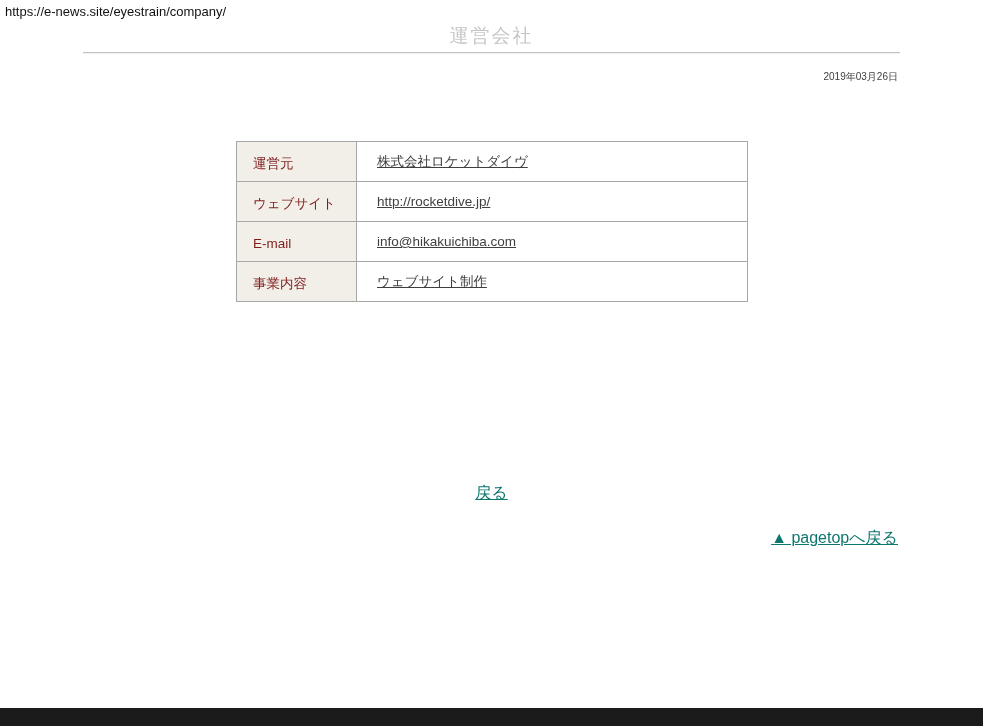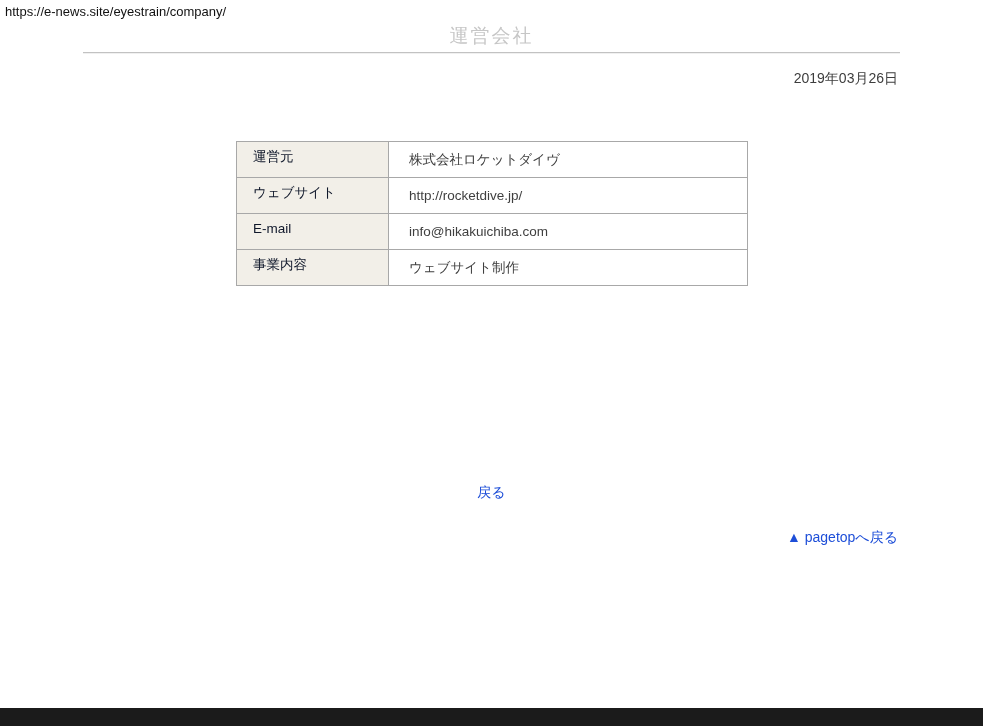--- a/index.html
+++ b/index.html
@@ -36,56 +36,58 @@
     position: absolute;
     top: 52px; left: 83px;
     width: 817px; height: 0;
     border-top: 1px solid #c2c2c2;
     border-bottom: 1px solid #f0f0f0;
   }
 
   .date-label {
     position: absolute;
     top: 70px; right: 85px;
-    font-size: 14px;
+    font-size: 10px;
     color: #3d3d3d;
   }
 
   table.company-table {
     position: absolute;
     left: 236px; top: 141px;
     width: 512px;
     border-collapse: collapse;
     table-layout: fixed;
   }
   .company-table th,
   .company-table td {
     border: 1px solid #a8a8a8;
     font-size: 13.5px;
     vertical-align: middle;
     line-height: 21px;
   }
   .company-table th {
-    width: 152px;
+    width: 120px;
     background: #f2efe8;
     font-weight: normal;
     text-align: left;
-    padding: 0 8px 7px 16px;
-    color: #0f172a;
+    padding: 11px 8px 7px 16px;
+    color: #7f1d1d;
   }
   .company-table td {
     padding: 7px 4px 7px 20px;
     color: #3f3f3f;
     white-space: pre-line;
+    text-decoration: underline;
   }
   .company-table tr { height: 36px; }
 
   a.link {
-    color: #1d4ed8;
-    font-size: 14px;
+    color: #0f766e;
+    text-decoration: underline;
+    font-size: 16px;
     cursor: pointer;
   }
 
   .back-link-wrap {
     position: absolute;
     top: 483px; left: 0;
     width: 100%;
     text-align: center;
   }
 

